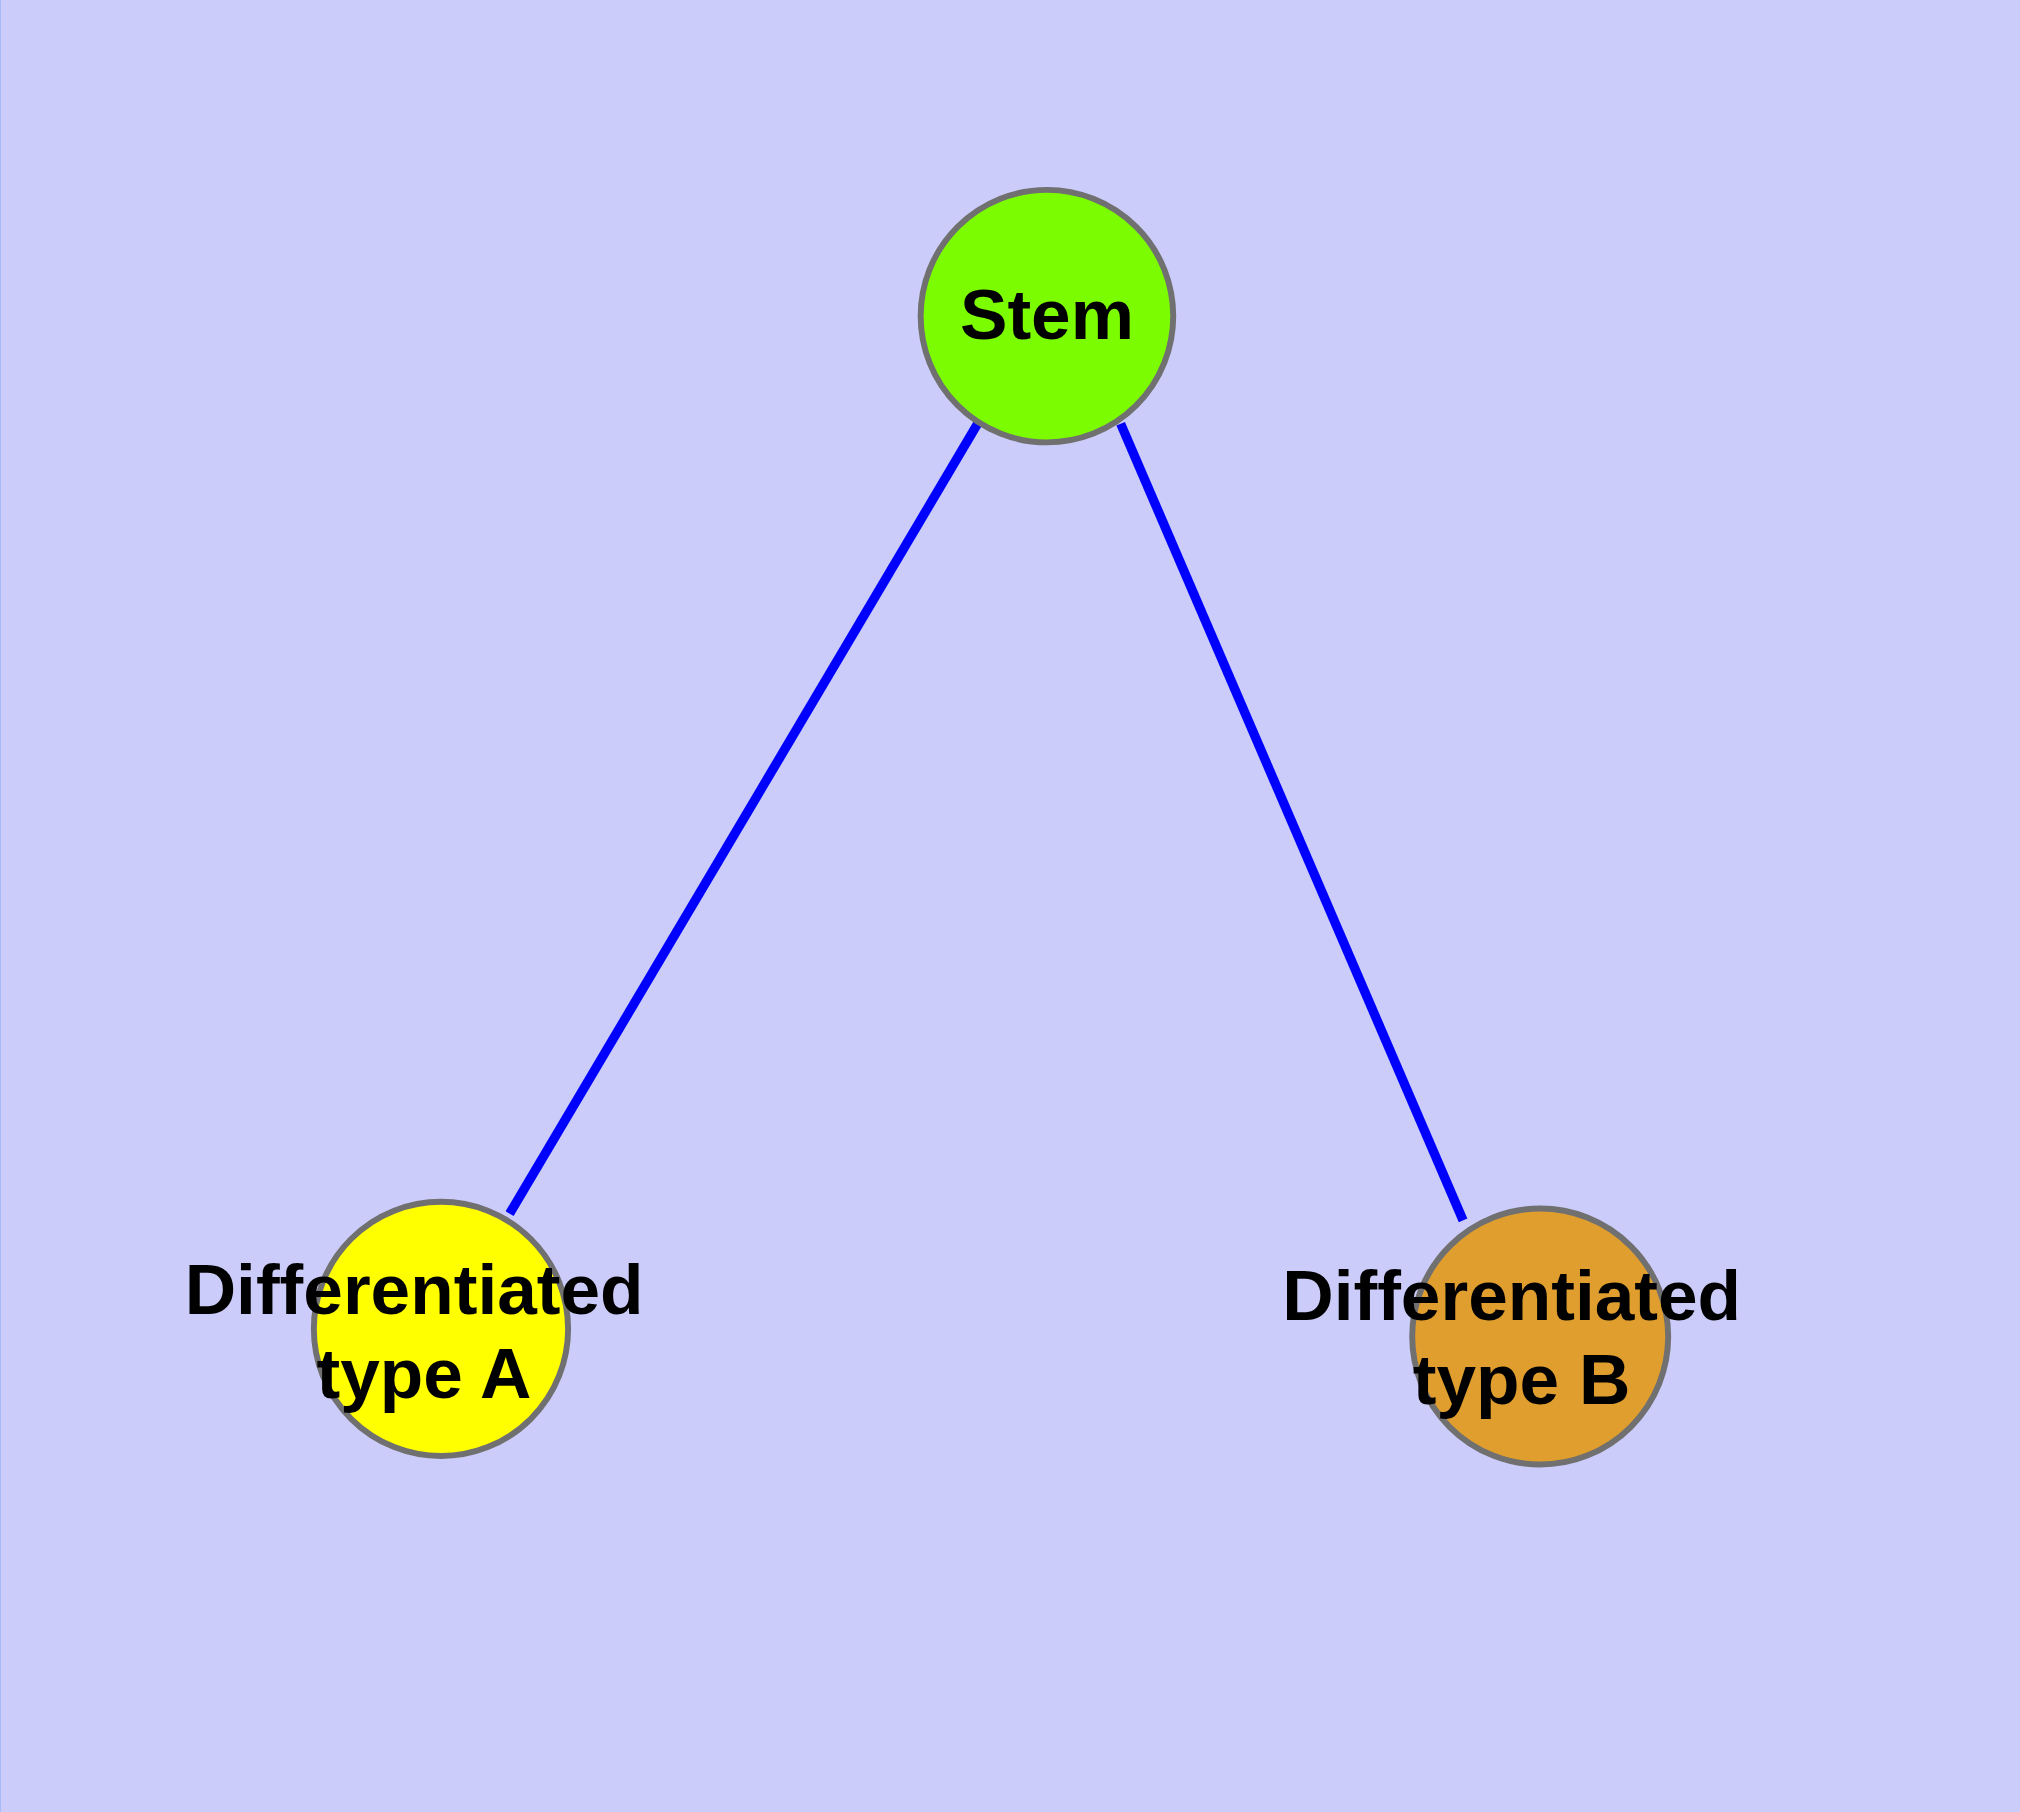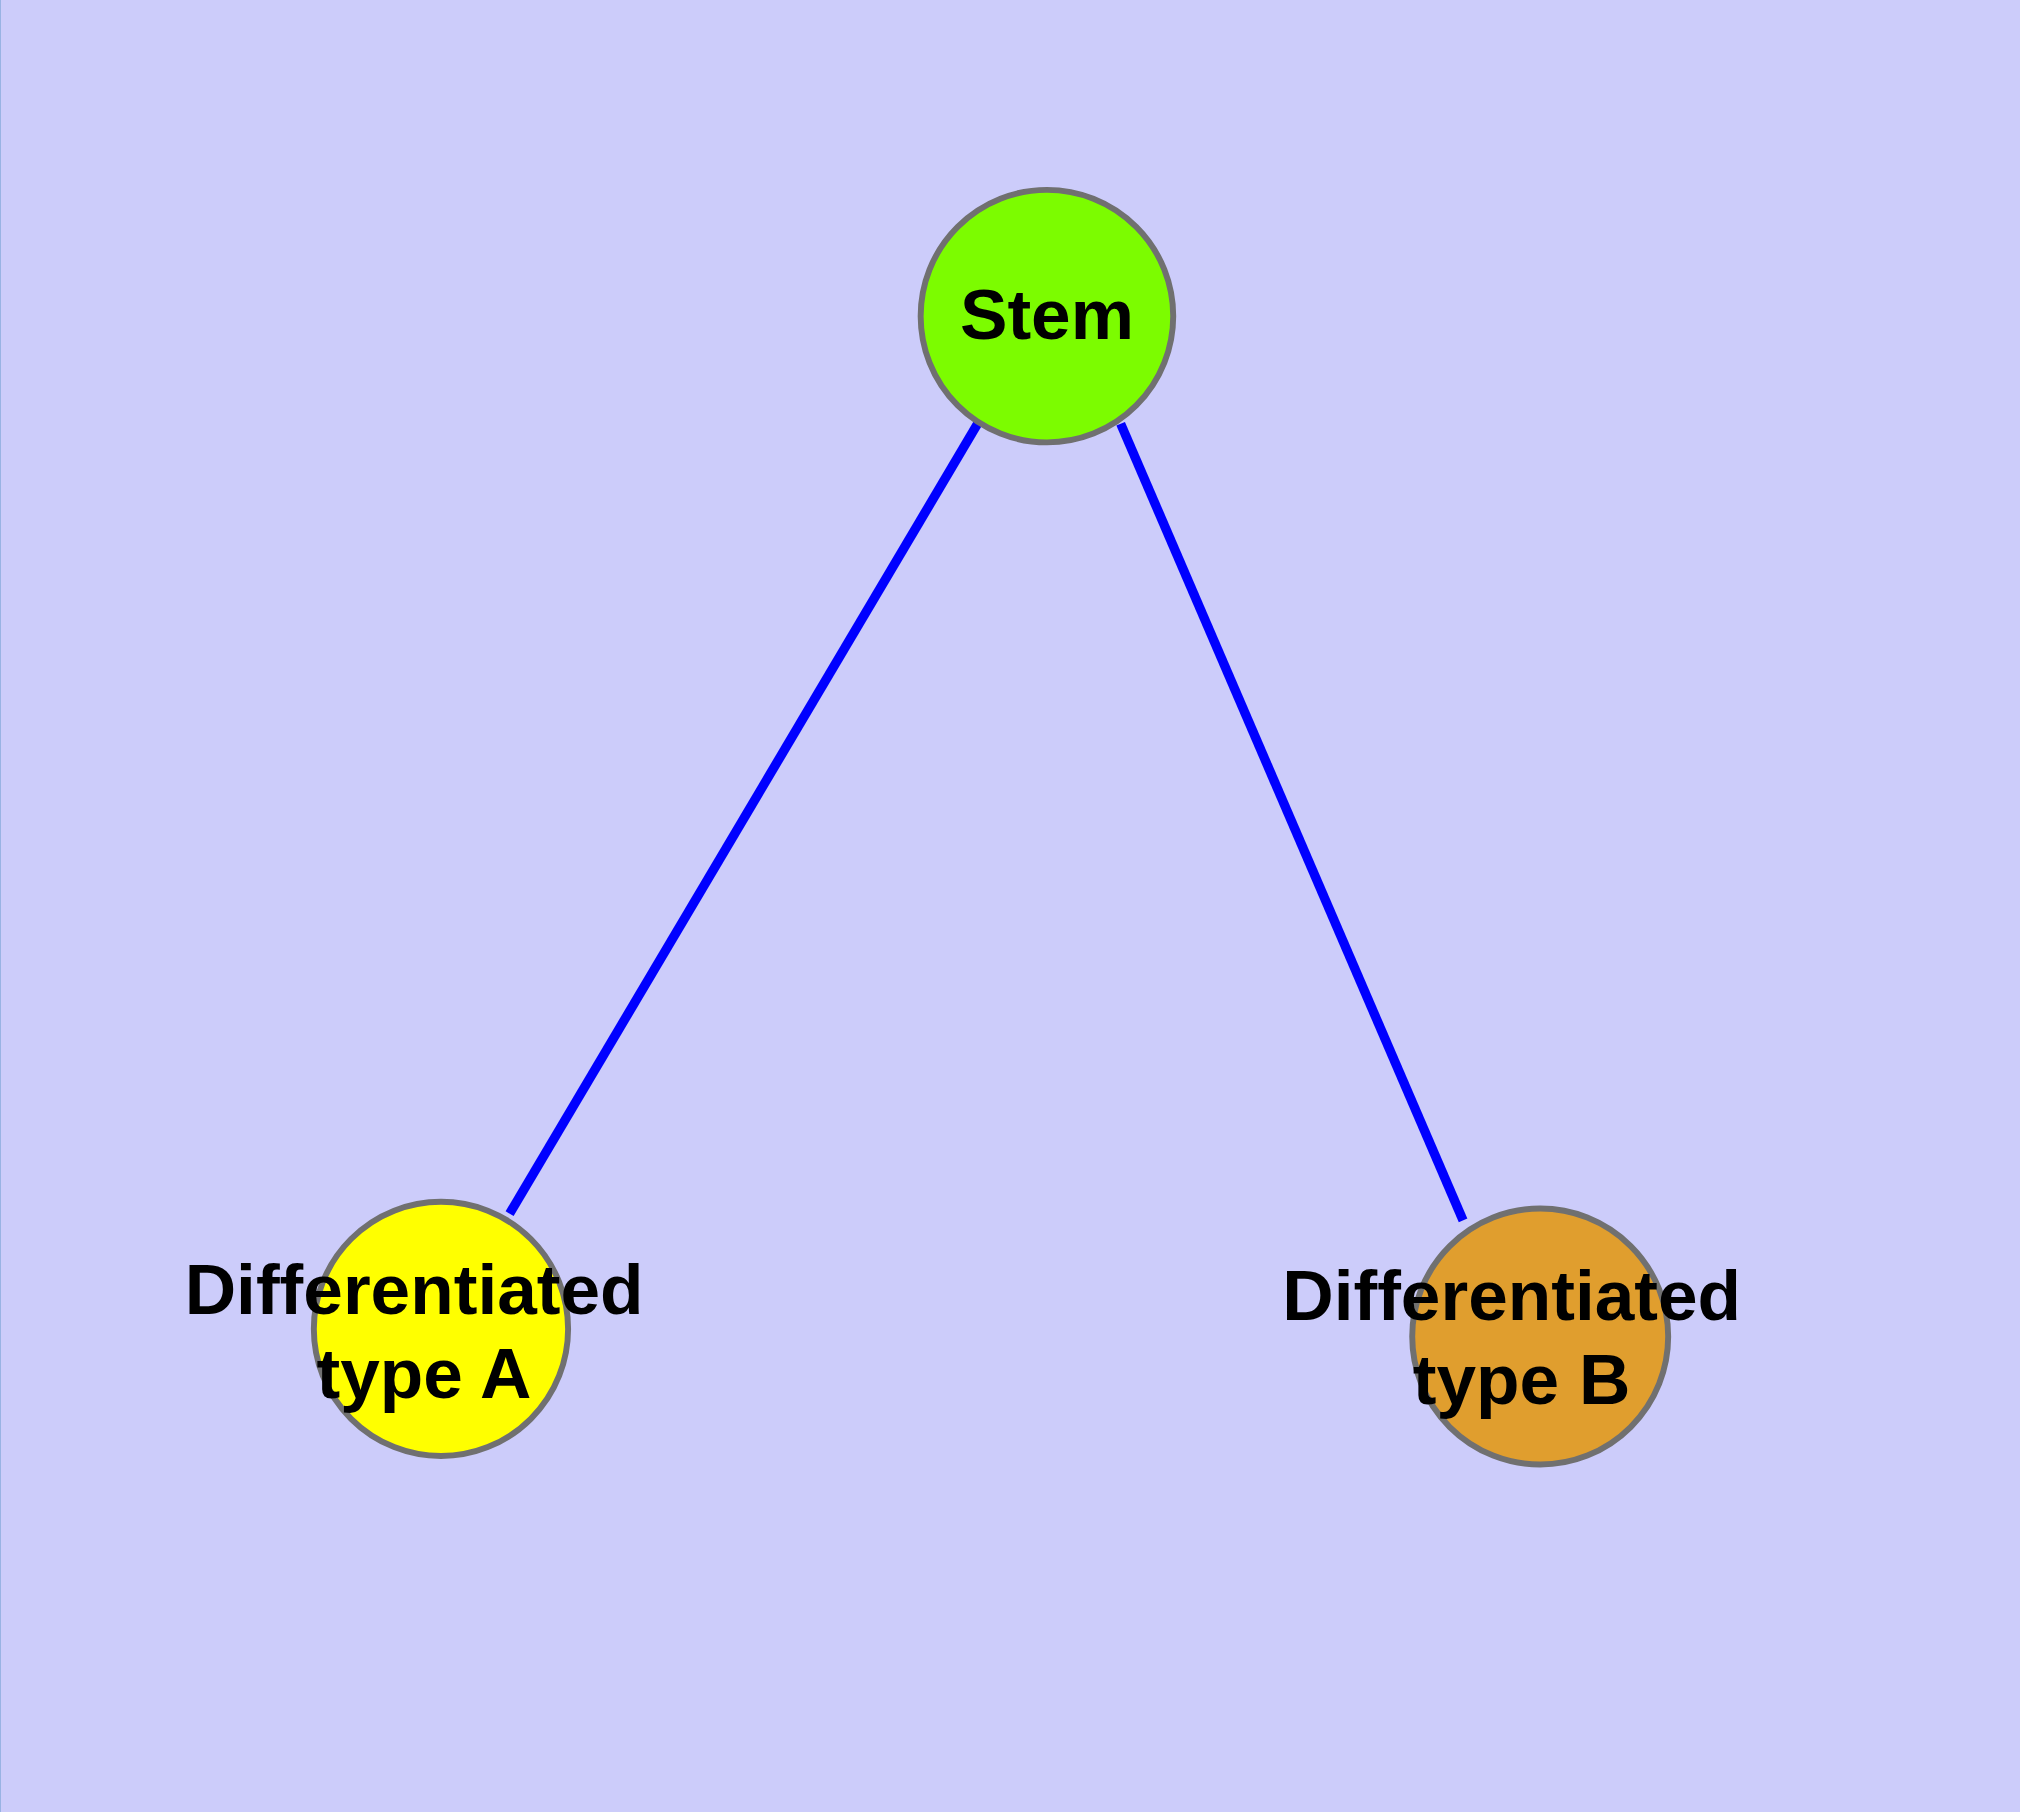--- a/index.html
+++ b/index.html
@@ -29,21 +29,21 @@
     font-weight: bold;
     fill: #000000;
     text-anchor: middle;
     dominant-baseline: middle;
     paint-order: normal;
   }
 </style>
 </head>
 <body>
 
-<div id="canvas" style="width: 2021px; height: 1812px; background: #0369a1;">
+<div id="canvas" style="width: 2021px; height: 1812px; background: #3b82f6;">
 
   <svg id="graph-svg" viewBox="0 0 2384 2138" style="width: 2021px; height: 1812px;">
 
     <rect id="bg-rect" x="0" y="0" width="2384" height="2138" fill="#ccccfa"></rect>
 
     <g id="edge-layer">
       <line id="edge-0" x1="1155" y1="497" x2="601" y2="1432" stroke="#0000ff" stroke-width="11" stroke-linecap="butt"></line>
       <line id="edge-1" x1="1322" y1="500" x2="1726" y2="1440" stroke="#0000ff" stroke-width="11" stroke-linecap="butt"></line>
     </g>
 

